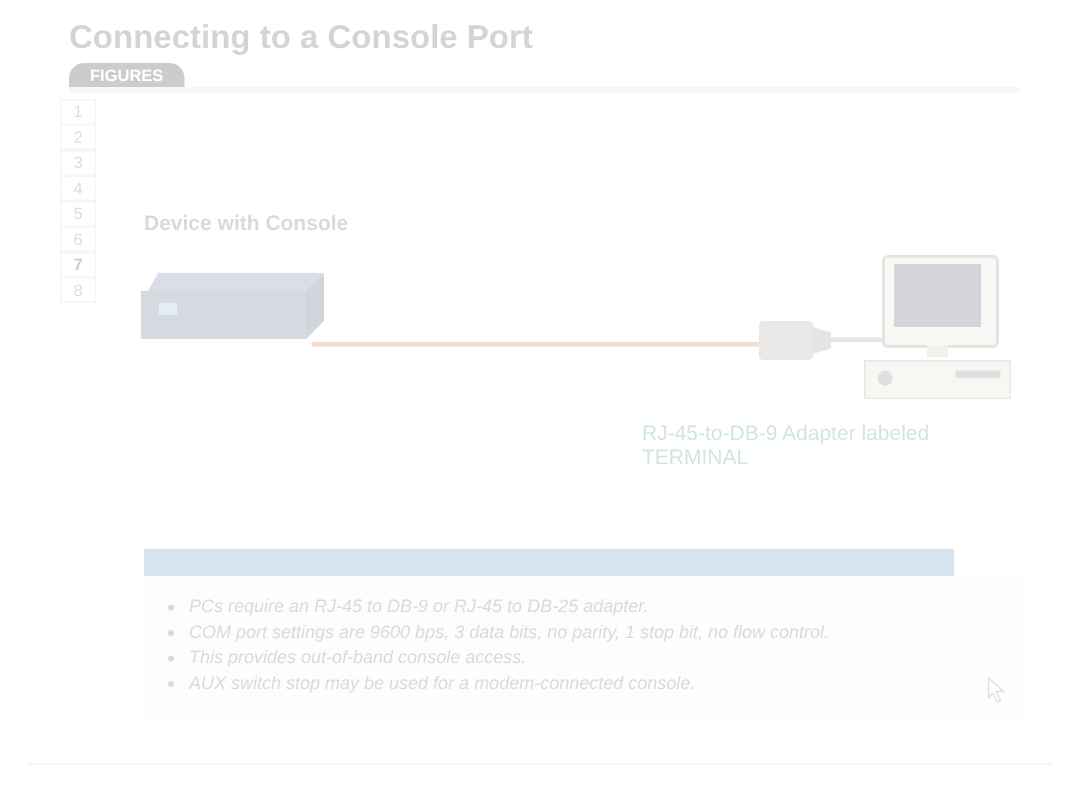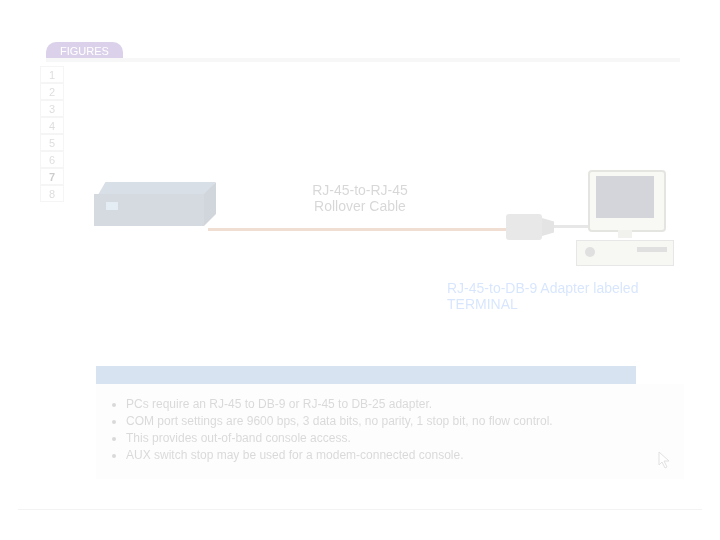--- a/index.html
+++ b/index.html
@@ -28,24 +28,24 @@
     left: 46px;
     top: 12px;
     font-size: 22px;
     font-weight: bold;
     color: #2b2b2b;
   }
   .figures-tab {
     position: absolute;
     left: 46px;
     top: 42px;
-    background: #4c1d95;
+    background: #000000;
     color: #ffffff;
     font-size: 11px;
-    font-weight: normal;
+    font-weight: bold;
     padding: 3px 14px;
     border-radius: 10px 10px 0 0;
   }
   .figures-bar {
     position: absolute;
     left: 46px;
     top: 58px;
     right: 40px;
     height: 4px;
     background: #d8d8d8;
@@ -81,21 +81,21 @@
     bottom: 60px;
   }
   .lbl {
     position: absolute;
     font-size: 14px;
     color: #3a3a3a;
   }
   .lbl-device  { left: 16px;  top: 70px; font-weight: 600; color:#434343;}
   .lbl-pc      { right: 48px; top: 100px; font-weight: 600; color:#222; font-size:15px;}
   .lbl-rollover{ left: 210px; top: 112px; width:140px; color:#3a3a3a; text-align:center;}
-  .lbl-adapter { left: 348px; top: 210px; width:200px; color:#3b82f6;margin-left:19px;}
+  .lbl-adapter { left: 348px; top: 210px; width:200px; color:#15803d;}
   
   .router {
     position: absolute;
     left: 14px;
     top: 120px;
     width: 110px;
     height: 44px;
   }
   .router .top {
     position: absolute;
@@ -212,21 +212,21 @@
     position: absolute;
     left: 16px;
     top: 314px;
     width: 560px;
     padding: 10px 14px 14px 14px;
     background: #f3f3f3;
     font-size: 12px;
     color: #444;
   }
   .notes ul { margin: 0; padding-left: 16px; }
-  .notes li { margin: 3px 0; }
+  .notes li { margin: 3px 0; font-style: italic; }
   .cursor {
     position: absolute;
     right: 48px;
     bottom: 68px;
     font-size: 14px;
     color: #888;
     pointer-events: none;
   }
   .divider {
     position: absolute;
@@ -244,39 +244,40 @@
     font-size: 10px;
     color: #000;
     white-space: nowrap;
   }
 </style>
 </head>
 <body>
 
 <div class="slide">
 
+  <div class="title">Connecting to a Console Port</div>
 
   <div class="figures-tab">FIGURES</div>
   <div class="figures-bar"></div>
 
   <div class="fig-list">
     <div class="fig-item">1</div>
     <div class="fig-item">2</div>
     <div class="fig-item">3</div>
     <div class="fig-item">4</div>
     <div class="fig-item">5</div>
     <div class="fig-item">6</div>
     <div class="fig-item active">7</div>
     <div class="fig-item">8</div>
   </div>
 
   <div class="content">
 
+    <div class="lbl lbl-device">Device with Console</div>
     <div class="lbl lbl-pc">PC</div>
-    <div class="lbl lbl-rollover">RJ-45-to-RJ-45 Rollover Cable</div>
     <div class="lbl lbl-adapter">RJ-45-to-DB-9 Adapter labeled TERMINAL</div>
 
     <div class="router">
       <div class="top"></div>
       <div class="front"></div>
       <div class="side"></div>
       <div class="port"></div>
     </div>
 
     <div class="cable"></div>

